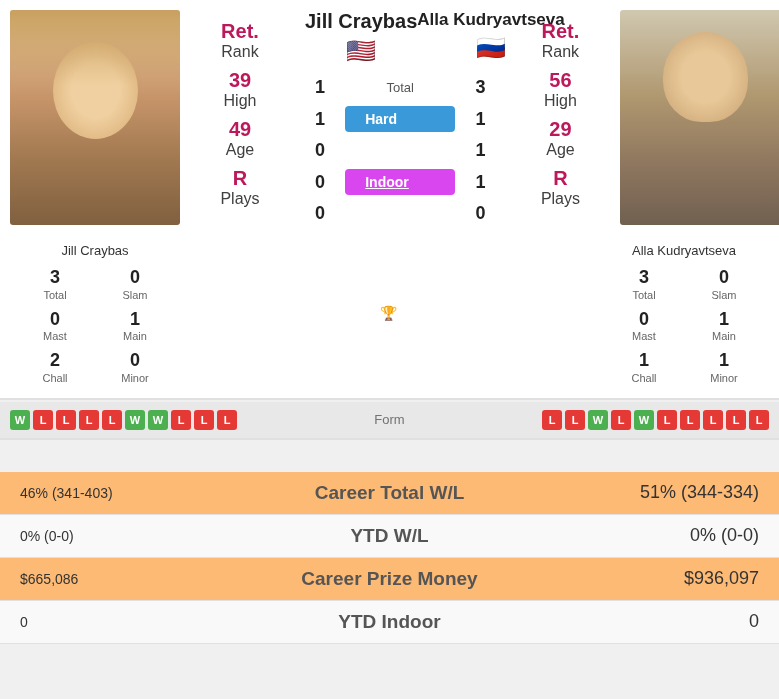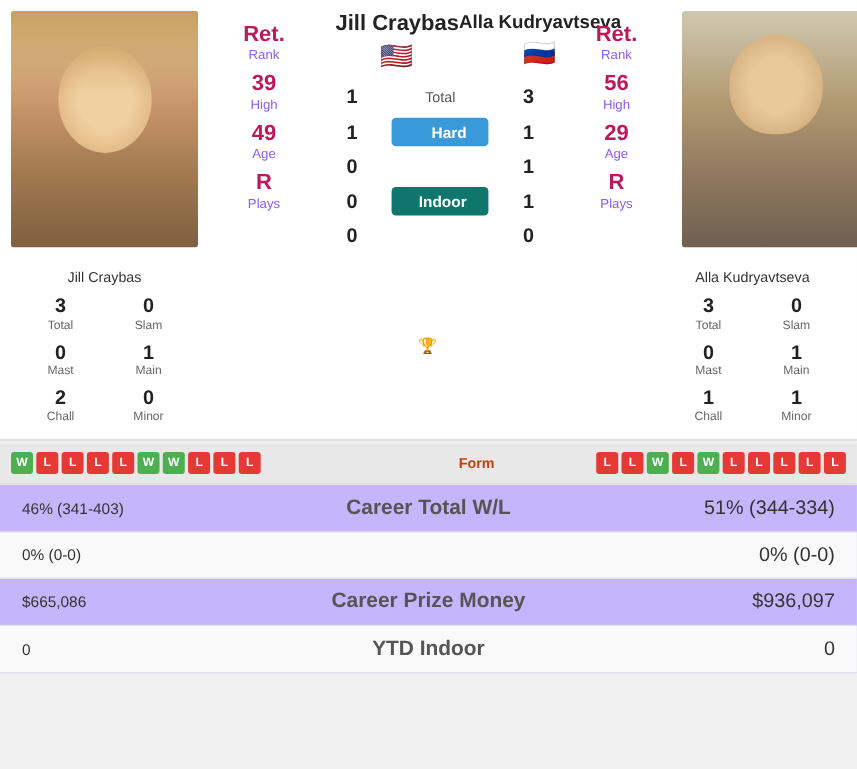--- a/index.html
+++ b/index.html
@@ -84,27 +84,27 @@
       width: 30px;
       text-align: center;
     }
 
     .surface-badge {
       padding: 5px 20px;
       border-radius: 4px;
       color: white;
       font-size: 14px;
       font-weight: bold;
-      text-align: right;
-      width: 88px;
+      text-align: left;
+      width: 110px;
     }
 
     .badge-hard { background: #3a9ad9; }
     .badge-clay { background: #e8a020; }
-    .badge-indoor { background: #0f766e; }
+    .badge-indoor { background: #d946ef; text-decoration: underline; }
     .badge-grass { background: #4caf50; }
 
     .total-label {
       font-size: 13px;
       color: #555;
     }
 
     .left-stats-col {
       display: flex;
       flex-direction: column;
@@ -128,22 +128,22 @@
       margin-bottom: 8px;
     }
 
     .col-stat-value {
       font-size: 20px;
       font-weight: bold;
       color: #be185d;
     }
 
     .col-stat-label {
-      font-size: 12px;
-      color: #8b5cf6;
+      font-size: 16px;
+      color: #404040;
     }
 
     
     .form-section {
       background: #e8e8e8;
       display: flex;
       flex-direction: row;
       align-items: center;
       padding: 8px 10px;
       margin-top: 2px;
@@ -161,45 +161,46 @@
       flex: 1;
       display: flex;
       flex-direction: row;
       gap: 3px;
       flex-wrap: nowrap;
       justify-content: flex-end;
     }
 
     .form-label {
       width: 120px;
-      text-align: right;
+      text-align: center;
       font-size: 13px;
-      color: #c2410c;
-      font-weight: bold;
+      color: #737373;
+      font-weight: normal;
     }
 
     .form-badge {
       width: 20px;
       height: 20px;
       border-radius: 3px;
       display: flex;
       align-items: center;
       justify-content: center;
       color: white;
       font-size: 11px;
       font-weight: bold;
     }
 
     .form-w { background: #4caf50; }
     .form-l { background: #e53935; }
 
     
     .stats-table {
       width: 100%;
-      background: #c4b5fd;
+      background: #fdba74;
+      margin-top: 32px;
     }
 
     .stats-row {
       display: flex;
       flex-direction: row;
       align-items: center;
       border-bottom: 1px solid #e0e0e0;
       padding: 10px 20px;
     }
 
@@ -480,20 +481,21 @@
 <div class="divider-line"></div>
 
 <div class="stats-table" id="stats-table-container">
     <div class="stats-row">
       <span class="stats-left-val">46% (341-403)</span>
       <span class="stats-center-label">Career Total W/L</span>
       <span class="stats-right-val">51% (344-334)</span>
     </div>
     <div class="stats-row">
       <span class="stats-left-val">0% (0-0)</span>
+      <span class="stats-center-label">YTD W/L</span>
       <span class="stats-right-val">0% (0-0)</span>
     </div>
     <div class="stats-row">
       <span class="stats-left-val">$665,086</span>
       <span class="stats-center-label">Career Prize Money</span>
       <span class="stats-right-val">$936,097</span>
     </div>
     <div class="stats-row">
       <span class="stats-left-val">0</span>
       <span class="stats-center-label">YTD Indoor</span>

